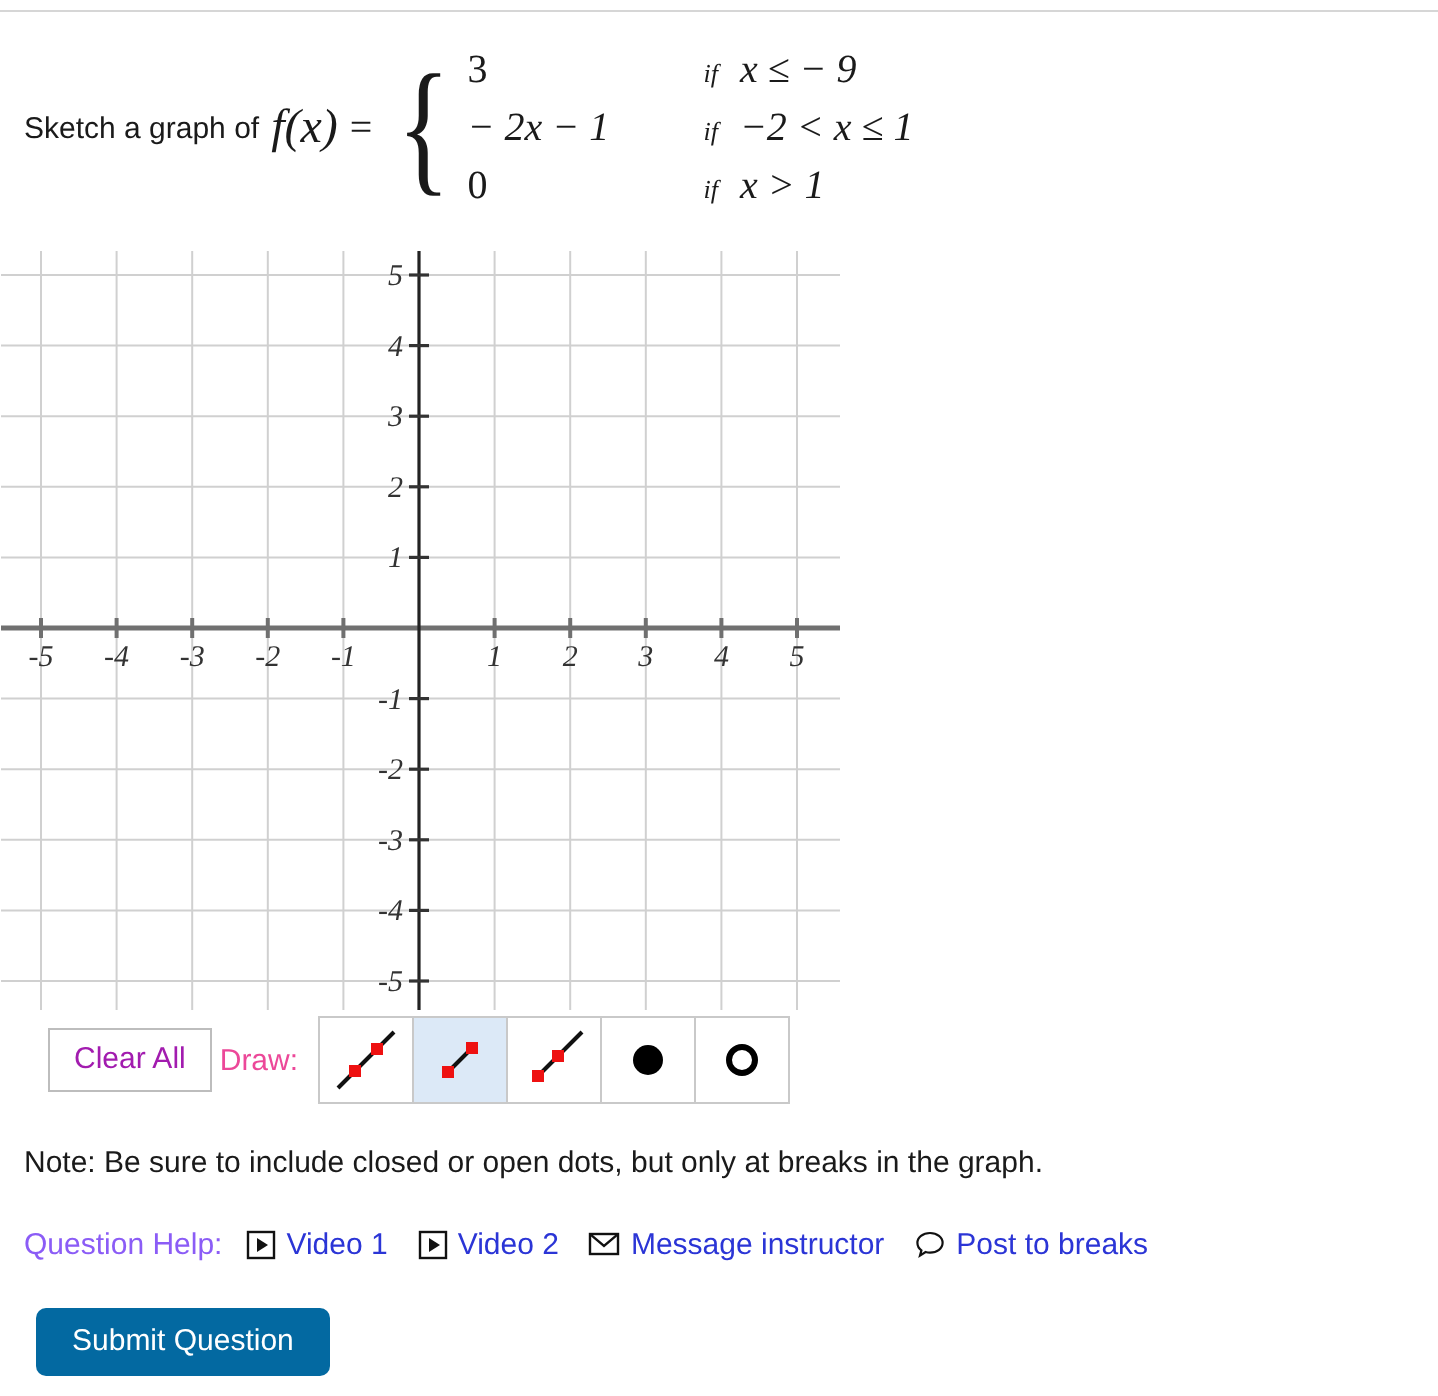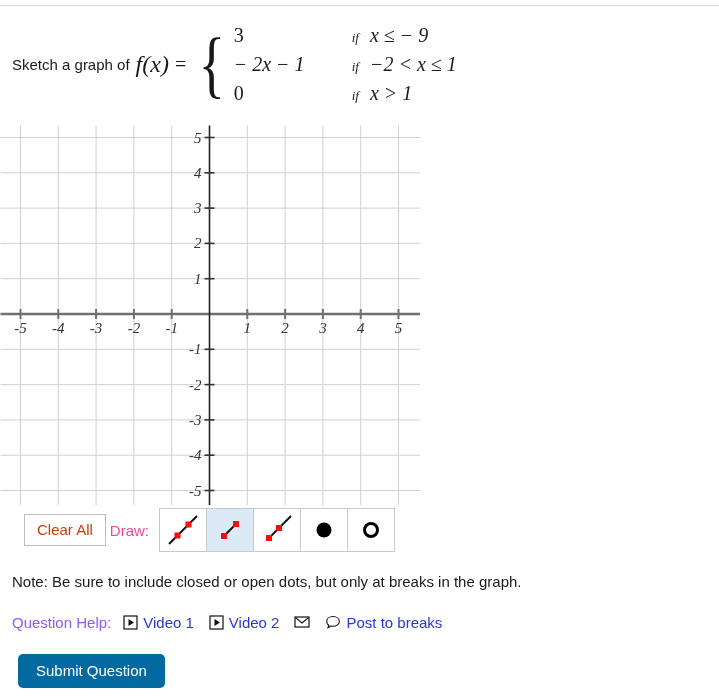--- a/index.html
+++ b/index.html
@@ -54,21 +54,21 @@
   }
   .graph-svg{display:block;}
 
   
   .toolbar{
     position:absolute;left:24px;top:508px;
     display:flex;align-items:center;height:44px;
   }
   .clear-btn{
     font-family:"Liberation Sans", sans-serif;
-    font-size:15px;color:#c2410c;
+    font-size:15px;color:#a21caf;
     background:#ffffff;
     border:1px solid #bdbdbd;
     padding:7px 12px 8px 12px;
     line-height:1;
     cursor:pointer;
   }
   .draw-label{
     margin-left:4px;margin-right:10px;
     font-size:15px;color:#ec4899;
   }
@@ -313,20 +313,21 @@
     <span class="lbl">Video 2</span>
   </span>
 
   <span class="help-item">
     <span class="ico">
       <svg width="16" height="14" viewBox="0 0 16 14">
         <rect x="1" y="2" width="14" height="10" fill="#fff" stroke="#111" stroke-width="1.2"></rect>
         <polyline points="1.6,2.6 8,8 14.4,2.6" fill="none" stroke="#111" stroke-width="1.2"></polyline>
       </svg>
     </span>
+    <span class="lbl">Message instructor</span>
   </span>
 
   <span class="help-item">
     <span class="ico">
       <svg width="16" height="15" viewBox="0 0 16 15">
         <path d="M8 1.5 C11.6 1.5 14.3 3.6 14.3 6.4 C14.3 9.2 11.6 11.3 8 11.3 C7.2 11.3 6.5 11.2 5.8 11.0 L3.0 12.8 L3.7 10.2 C2.3 9.2 1.7 7.9 1.7 6.4 C1.7 3.6 4.4 1.5 8 1.5 Z" fill="#fff" stroke="#111" stroke-width="1.1"></path>
       </svg>
     </span>
     <span class="lbl">Post to breaks</span>
   </span>

